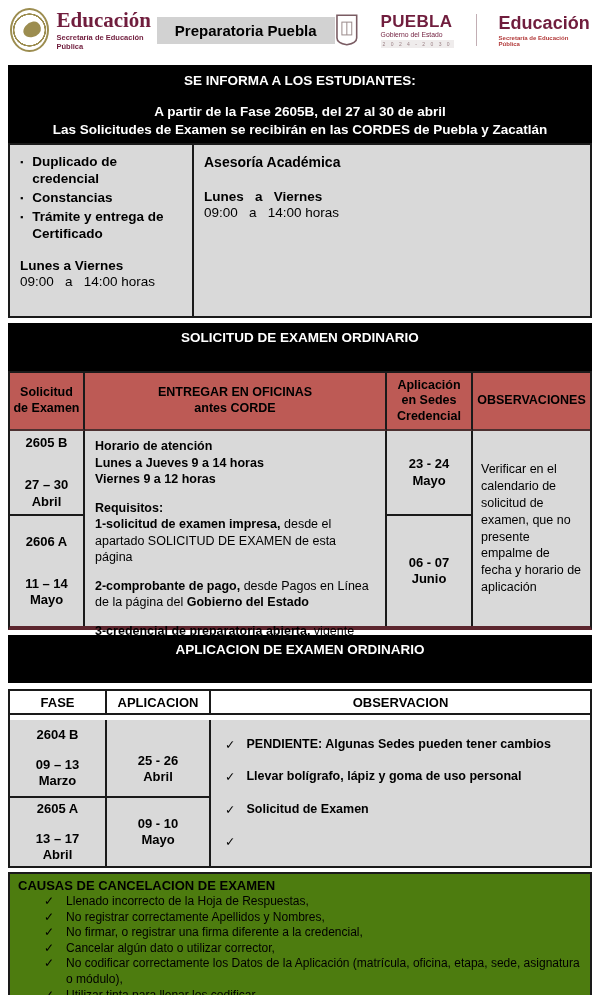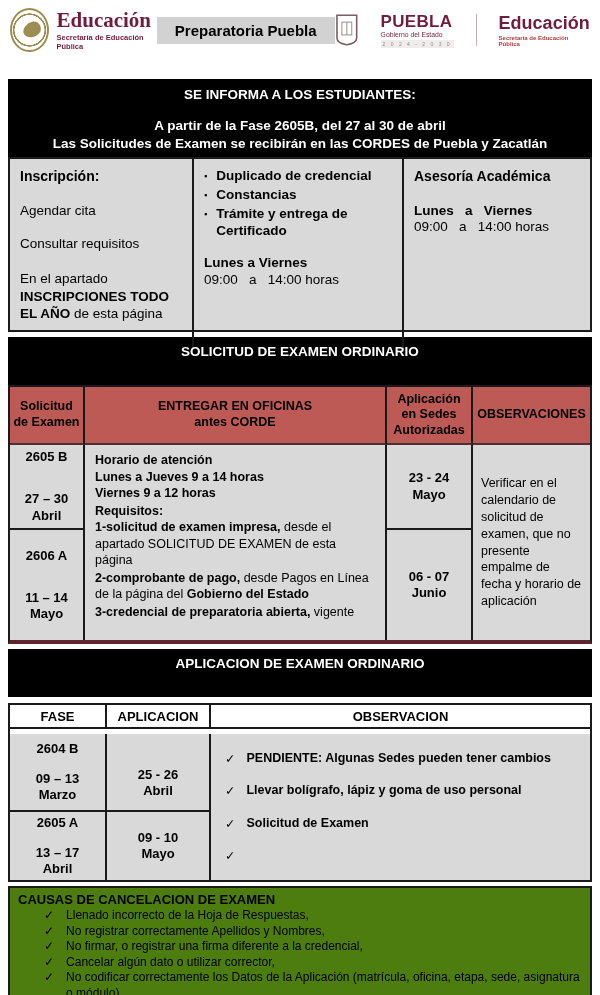--- a/index.html
+++ b/index.html
@@ -29,21 +29,21 @@
   .pue-block{display:flex;flex-direction:column}
   .pue-title{font-size:17px;font-weight:bold;color:var(--maroon);line-height:1;letter-spacing:.3px}
   .pue-sub{font-size:6.8px;color:var(--maroon);margin-top:1px}
   .pue-years{font-size:5px;color:#9b8085;letter-spacing:2px;margin-top:2px;background:#efecec;padding:1px 2px;width:max-content}
   .vdiv{width:1px;height:32px;background:#c2aeb4}
   .edu-block{display:flex;flex-direction:column}
   .edu-title{font-size:18px;font-weight:bold;color:var(--maroon);line-height:1}
   .edu-sub{font-size:6px;font-weight:bold;color:#b23a3a;margin-top:3px}
 
   
-  .notice{margin:19px 8px 0;height:78px;background:var(--banner_bg);color:var(--banner_text);
+  .notice{margin:5px 8px 0;height:78px;background:var(--banner_bg);color:var(--banner_text);
     text-align:center;font-weight:bold;padding-top:8px}
   .notice-title{font-size:13.5px;margin-bottom:15px}
   .notice-line{font-size:13.5px;line-height:1.32}
   .banner{margin:5px 8px 0;height:48px;background:var(--banner_bg);color:var(--banner_text);
     font-weight:bold;font-size:13.5px;text-align:center;line-height:30px}
 
   
   .info-table{margin:0 8px;display:grid;grid-template-columns:182px 210px 1fr;height:175px;
     border:2px solid var(--border_dark);background:var(--cell_gray)}
   .info-cell{padding:9px 10px;font-size:13.5px;line-height:1.25}
@@ -59,21 +59,21 @@
   .sol-table{margin:0 8px;display:grid;grid-template-columns:75px 1fr 86px 117px;grid-template-rows:58px 85px 110px;
     border:2px solid var(--border_dark);border-bottom:4px solid var(--maroon_border);background:var(--cell_gray)}
   .sol-hcell{background:var(--table_red);display:flex;align-items:center;justify-content:center;text-align:center;
     font-weight:bold;font-size:12.5px;line-height:1.25;border-bottom:2px solid #4d3030;white-space:pre-line}
   .bR{border-right:2px solid var(--border_dark)}
   .bB{border-bottom:2px solid var(--border_dark)}
   .sol-fase{grid-column:1;display:flex;flex-direction:column;align-items:center;justify-content:center;gap:26px;
     font-weight:bold;font-size:13px;text-align:center;line-height:1.25}
   .gr2{grid-row:2}.gr3{grid-row:3}
   .sol-ofi{grid-column:2;grid-row:2/4;padding:7px 10px;font-size:12.5px;line-height:1.32}
-  .sol-ofi .blk{margin-top:1px}
+  .sol-ofi .blk{margin-top:12px}
   .sol-apl{grid-column:3;display:flex;align-items:center;justify-content:center;font-weight:bold;font-size:13px;
     text-align:center;line-height:1.25}
   .sol-obs{grid-column:4;grid-row:2/4;padding:6px 8px;font-size:12.5px;line-height:1.35;display:flex;align-items:center}
 
   
   .apl-table{margin:6px 8px 0;display:grid;grid-template-columns:97px 104px 1fr;grid-template-rows:24px 5px 78px 68px;
     border:2px solid var(--border_dark)}
   .apl-h{background:#fff;font-weight:bold;font-size:13px;display:flex;align-items:center;justify-content:center;
     border-bottom:2px solid var(--border_dark)}
   .apl-spacer{grid-column:1/4;grid-row:2;background:#fff}
@@ -133,27 +133,20 @@
   </div>
 </header>
 
 <section class="notice">
   <div class="notice-title">SE INFORMA A LOS ESTUDIANTES:</div>
   <div class="notice-line">A partir de la Fase 2605B, del 27 al 30 de abril</div>
   <div class="notice-line">Las Solicitudes de Examen se recibirán en las CORDES de Puebla y Zacatlán</div>
 </section>
 
 <section class="info-table">
-  <div class="info-cell">
-    <p class="b t14">Inscripción:</p>
-    <p>Agendar cita</p>
-    <p>Consultar requisitos</p>
-    <p class="note"><span>En el apartado</span><br>
-      <span class="b">INSCRIPCIONES TODO EL AÑO</span><span> de esta página</span></p>
-  </div>
 
   <div class="info-cell">
     <div class="bullet-row">
       <span class="bullet">▪</span>
       <span class="b">Duplicado de credencial</span>
     </div>
     <div class="bullet-row">
       <span class="bullet">▪</span>
       <span class="b">Constancias</span>
     </div>
@@ -178,21 +171,21 @@
 
 <div class="banner">SOLICITUD DE EXAMEN ORDINARIO</div>
 
 <section class="sol-table">
   <div class="sol-hcell bR">Solicitud
 de Examen</div>
   <div class="sol-hcell bR">ENTREGAR EN OFICINAS
 antes CORDE</div>
   <div class="sol-hcell bR">Aplicación
 en Sedes
-Autorizadas</div>
+Credencial</div>
   <div class="sol-hcell">OBSERVACIONES</div>
 
   <div class="sol-fase gr2 bR bB">
     <span>2605 B</span>
     <span class="pre">27 – 30
 Abril</span>
   </div>
 
   <div class="sol-ofi bR">
     <div class="b pre">Horario de atención

